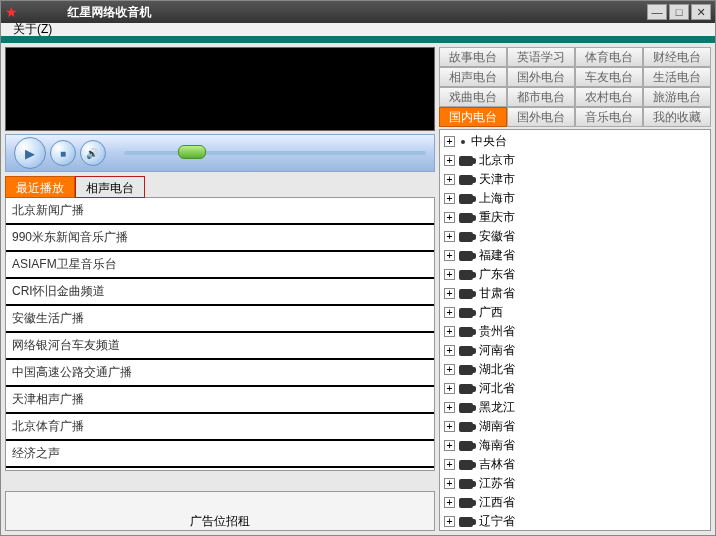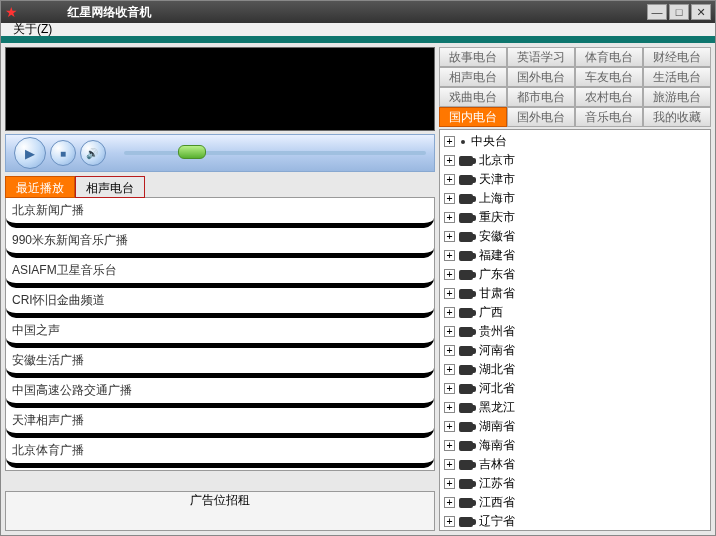--- a/index.html
+++ b/index.html
@@ -24,23 +24,23 @@
 .pbtn.play { width: 32px; height: 32px; font-size: 13px; }
 .slider { flex: 1; margin-left: 14px; height: 4px; background: #a0c0e0; border-radius: 2px; position: relative; }
 .slider .thumb { position: absolute; left: 18%; top: -6px; width: 28px; height: 14px; background: linear-gradient(to bottom,#b8f088,#58b030); border-radius: 6px; border: 1px solid #4a9028; }
 
 .tabsrow { height: 22px; display: flex; margin-top: 4px; }
 .tab { padding: 3px 10px; border: 1px solid #b91c1c; background: #e8e8e8; cursor: pointer; }
 .tab.active { background: #ff7700; color: #fff; border-color: #cc5500; }
 .tabsrow .spacer { flex: 1; border-bottom: 1px solid #999; }
 
 .listbox { flex: 1; background: #fff; border: 1px solid #999; border-top: none; overflow-y: scroll; }
-.listitem { padding: 4px 6px; border-bottom: 5px solid #000000; cursor: pointer; color: #333; border-radius: 10px; }
-
-.adbar { height: 40px; border: 1px solid #999; margin-top: 20px; display: flex; align-items: flex-start; justify-content: center; background: #f4f4f4; }
+.listitem { padding: 4px 6px; border-bottom: 2px solid #000000; cursor: pointer; color: #333; }
+
+.adbar { height: 40px; border: 1px solid #999; margin-top: 20px; display: flex; align-items: flex-end; justify-content: center; background: #f4f4f4; }
 
 .catgrid { display: grid; grid-template-columns: repeat(4, 1fr); gap: 0; }
 .catbtn { height: 20px; border: 1px solid #aaa; background: linear-gradient(to bottom,#f8f8f8,#dcdcdc); display: flex; align-items: center; justify-content: center; cursor: pointer; color: #666; }
 .catbtn.active { background: #ff7700; color: #fff; border-color: #cc5500; }
 
 .tree { flex: 1; background: #fff; border: 1px solid #999; overflow-y: scroll; padding: 2px 0; margin-top: 2px; }
 .treenode { display: flex; align-items: center; padding: 1px 4px; cursor: pointer; white-space: nowrap; }
 .treenode .exp { width: 11px; height: 11px; border: 1px solid #888; display: flex; align-items: center; justify-content: center; font-size: 10px; line-height: 1; margin-right: 4px; background: #fff; font-family: monospace; }
 .treenode .dot { width: 4px; height: 4px; background: #333; border-radius: 50%; margin: 0 6px 0 2px; }
 .treenode .ricon { width: 14px; height: 10px; background: #333; border-radius: 2px; margin-right: 6px; position: relative; }
@@ -83,22 +83,22 @@
       <div class="tabsrow">
         <div class="tab active">最近播放</div>
         <div class="tab">相声电台</div>
         <div class="spacer"></div>
       </div>
       <div class="listbox" id="recent-list">
           <div class="listitem">北京新闻广播</div>
           <div class="listitem">990米东新闻音乐广播</div>
           <div class="listitem">ASIAFM卫星音乐台</div>
           <div class="listitem">CRI怀旧金曲频道</div>
-          <div class="listitem">中国之声</div>
           <div class="listitem">安徽生活广播</div>
+          <div class="listitem">网络银河台车友频道</div>
           <div class="listitem">中国高速公路交通广播</div>
           <div class="listitem">天津相声广播</div>
           <div class="listitem">北京体育广播</div>
           <div class="listitem">经济之声</div>
           <div class="listitem">CRI巅峰体坛网络电台</div>
         </div>
       <div class="adbar">
         <span>广告位招租</span>
       </div>
     </div>

